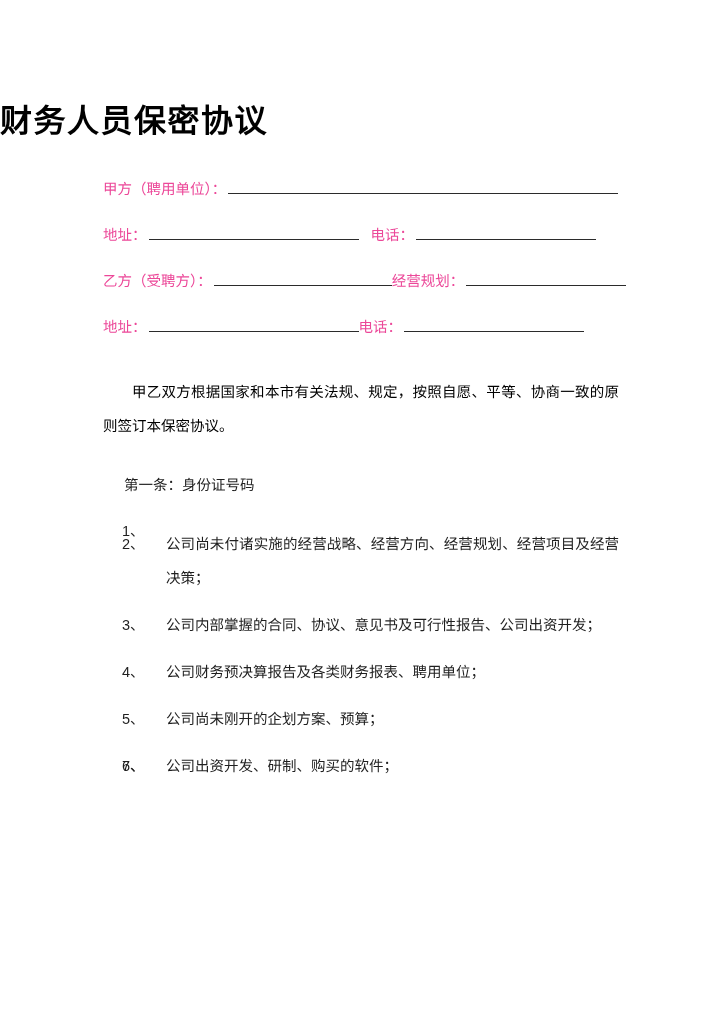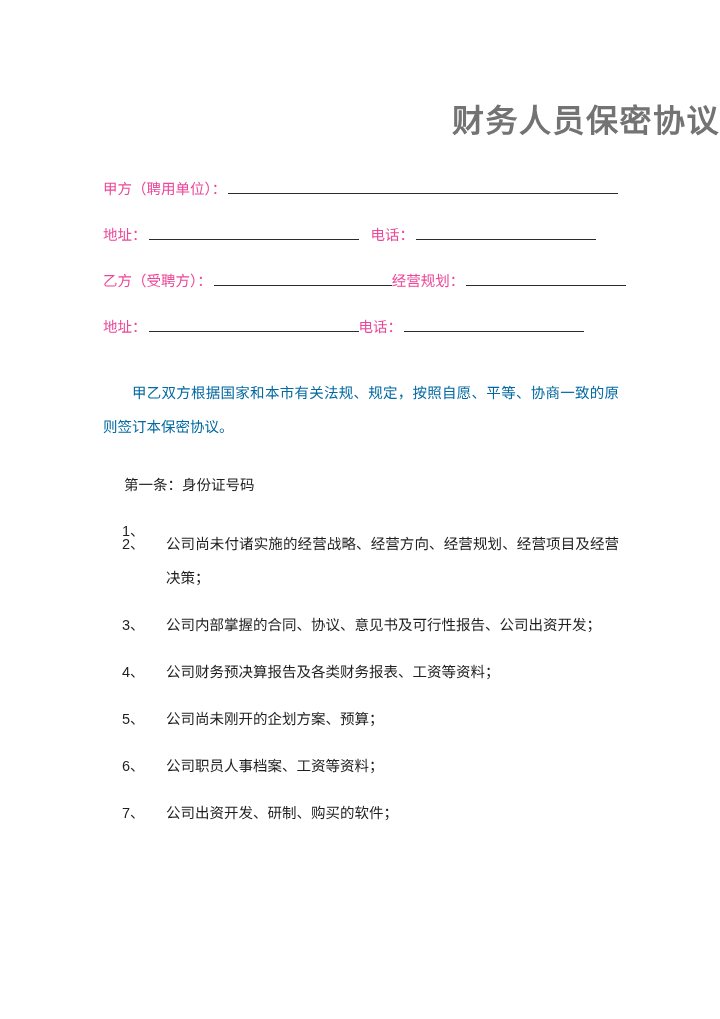--- a/index.html
+++ b/index.html
@@ -19,25 +19,25 @@
     height: 1019px;
     background: #ffffff;
     box-sizing: border-box;
     overflow: hidden;
   }
   .doc-title {
     position: absolute;
     top: 101px;
     left: 0;
     width: 720px;
-    text-align: right;
+    text-align: left;
     font-size: 32px;
     font-weight: bold;
     letter-spacing: 1.5px;
-    color: #737373;
+    color: #000000;
     line-height: 1.25;
   }
 
   
   .form-block {
     position: absolute;
     top: 177px;
     left: 103px;
     width: 514px;
   }
@@ -73,21 +73,22 @@
     top: 376px;
     left: 103px;
     width: 516px;
   }
   p.para {
     margin: 0;
     font-size: 14.5px;
     line-height: 34px;
     text-indent: 2em;
     text-align: justify;
-    color: #0369a1;
+    color: #000000;
+    font-family: Liberation Mono, monospace;
   }
   .clause-head {
     margin: 0;
     padding-top: 24px;
     font-size: 14.5px;
     line-height: 34px;
     text-indent: 1.45em;
     color: #1f1f1f;
   }
   ol.items {
@@ -165,29 +166,28 @@
       <li>
         <span class="num">2、</span>
         <span>公司尚未付诸实施的经营战略、经营方向、经营规划、经营项目及经营决策；</span>
       </li>
       <li>
         <span class="num">3、</span>
         <span>公司内部掌握的合同、协议、意见书及可行性报告、公司出资开发；</span>
       </li>
       <li>
         <span class="num">4、</span>
-        <span>公司财务预决算报告及各类财务报表、工资等资料；</span>
+        <span>公司财务预决算报告及各类财务报表、聘用单位；</span>
       </li>
       <li>
         <span class="num">5、</span>
         <span>公司尚未刚开的企划方案、预算；</span>
       </li>
       <li>
         <span class="num">6、</span>
-        <span>公司职员人事档案、工资等资料；</span>
       </li>
       <li>
         <span class="num">7、</span>
         <span>公司出资开发、研制、购买的软件；</span>
       </li>
     </ol>
 
   </div>
 
 </div>

